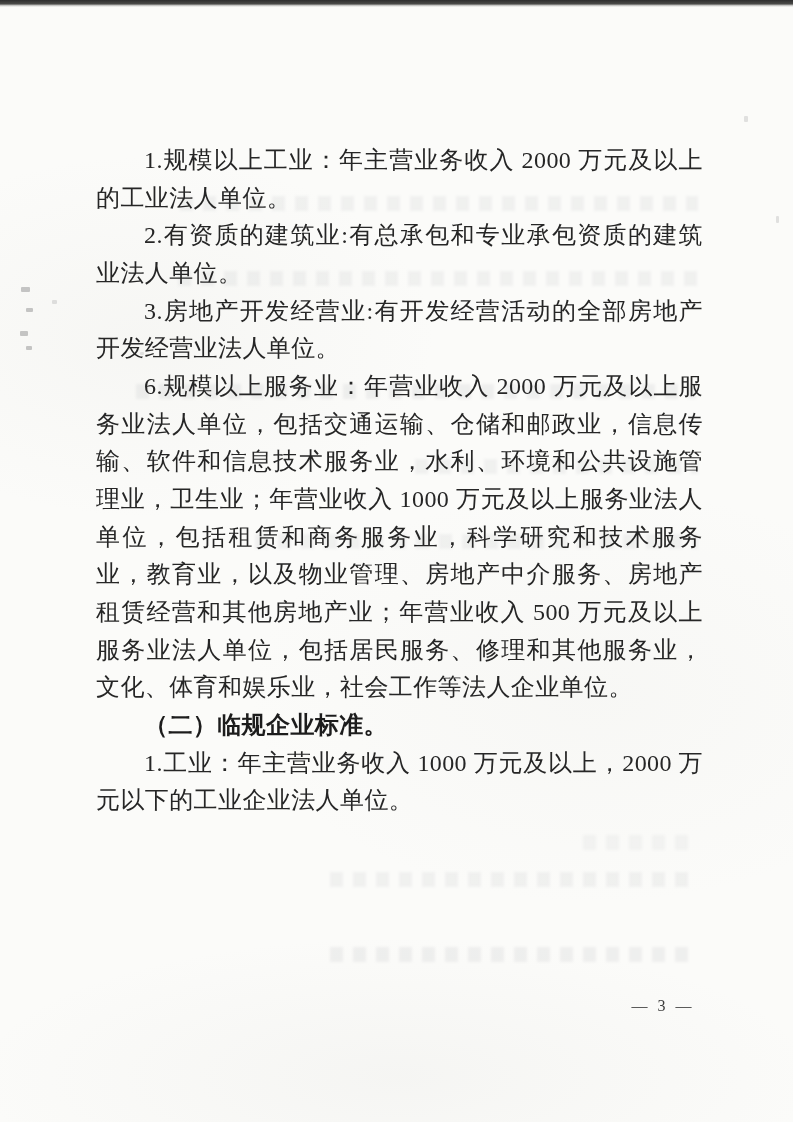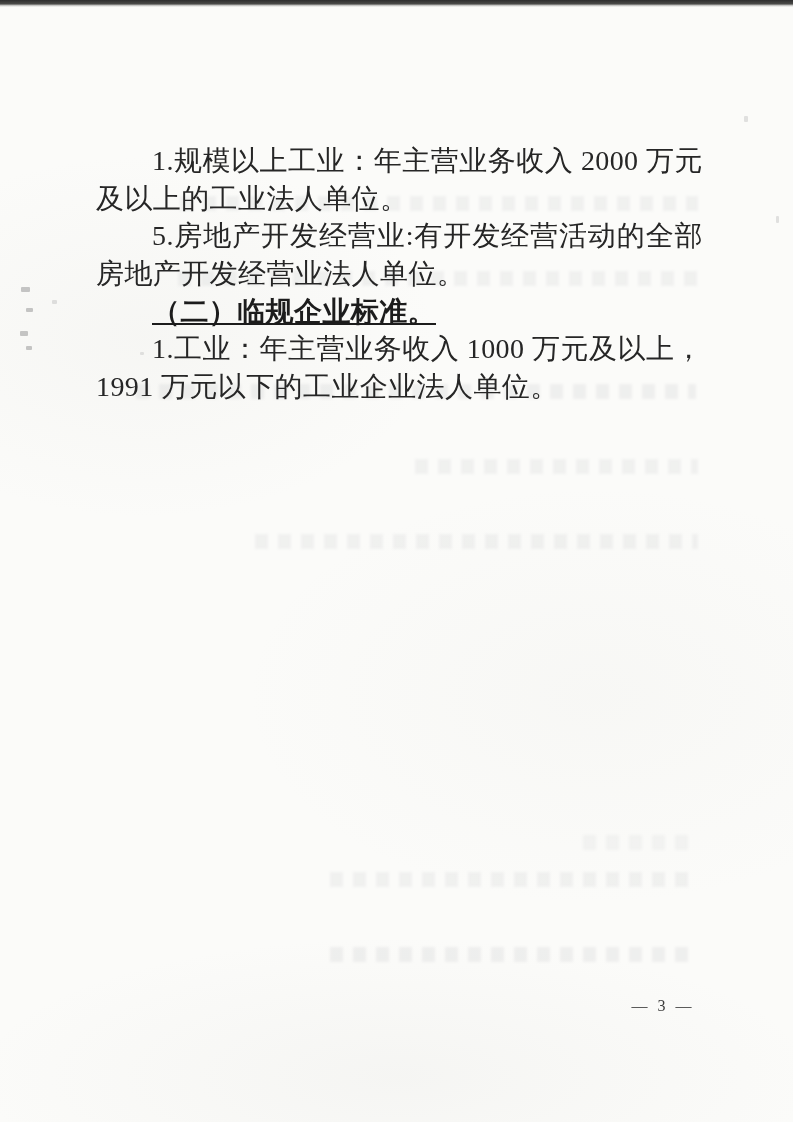--- a/index.html
+++ b/index.html
@@ -28,34 +28,33 @@
     width: 100%;
     height: 7px;
     background: linear-gradient(180deg, #2e2e2e 0%, #4a4a48 55%, rgba(120,120,118,0.35) 80%, rgba(0,0,0,0) 100%);
   }
   .doc-body {
     position: absolute;
     left: 96px;
     top: 142px;
     width: 607px;
     color: #262626;
-    font-size: 28px;
+    font-size: 24px;
     line-height: 37.65px;
     text-align: justify;
     letter-spacing: 0.4px;
   }
   .doc-body p.para {
     margin: 0;
     padding: 0;
     text-indent: 2em;
   }
   .doc-body p.para.heading {
     font-weight: 700;
     color: #1c1c1c;
-    text-decoration: underline;
   }
   .page-number {
     position: absolute;
     left: 608px;
     top: 997px;
     width: 110px;
     text-align: center;
     font-size: 16px;
     letter-spacing: 3px;
     color: #3d3d3d;
@@ -116,19 +115,21 @@
   <div class="speck s2"></div>
   <div class="speck s3"></div>
   <div class="speck s4"></div>
   <div class="speck s5"></div>
   <div class="speck s6"></div>
   <div class="speck s7"></div>
   <div class="speck s8"></div>
 
   <div class="doc-body" id="doc-body">
       <p class="para">1.规模以上工业：年主营业务收入 2000 万元及以上的工业法人单位。</p>
-      <p class="para">5.房地产开发经营业:有开发经营活动的全部房地产开发经营业法人单位。</p>
+      <p class="para">2.有资质的建筑业:有总承包和专业承包资质的建筑业法人单位。</p>
+      <p class="para">3.房地产开发经营业:有开发经营活动的全部房地产开发经营业法人单位。</p>
+      <p class="para">6.规模以上服务业：年营业收入 2000 万元及以上服务业法人单位，包括交通运输、仓储和邮政业，信息传输、软件和信息技术服务业，水利、环境和公共设施管理业，卫生业；年营业收入 1000 万元及以上服务业法人单位，包括租赁和商务服务业，科学研究和技术服务业，教育业，以及物业管理、房地产中介服务、房地产租赁经营和其他房地产业；年营业收入 500 万元及以上服务业法人单位，包括居民服务、修理和其他服务业，文化、体育和娱乐业，社会工作等法人企业单位。</p>
       <p class="para heading">（二）临规企业标准。</p>
-      <p class="para">1.工业：年主营业务收入 1000 万元及以上，1991 万元以下的工业企业法人单位。</p>
+      <p class="para">1.工业：年主营业务收入 1000 万元及以上，2000 万元以下的工业企业法人单位。</p>
     </div>
 
   <div class="page-number">— 3 —</div>
 </div>
 
 </body></html>

